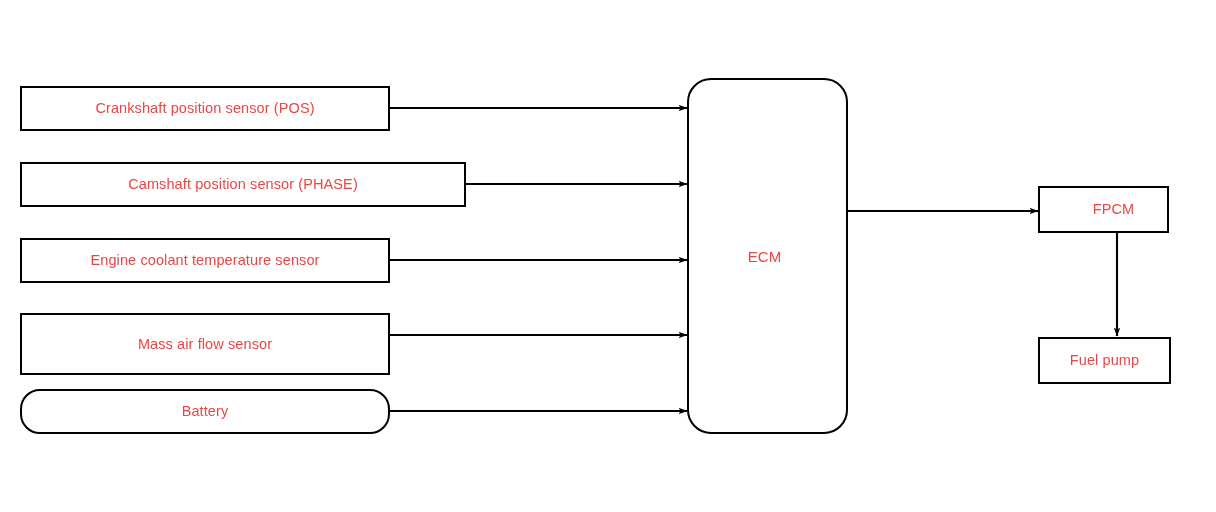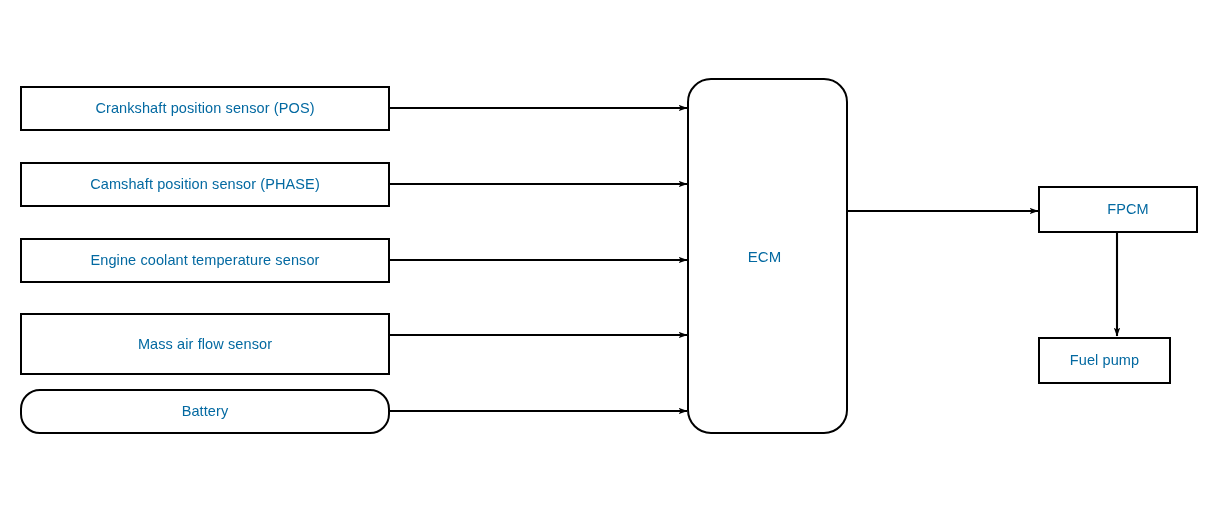--- a/index.html
+++ b/index.html
@@ -25,21 +25,21 @@
     height: 512px;
   }
   .node {
     position: absolute;
     box-sizing: border-box;
     border: 2px solid #000000;
     background: #ffffff;
     display: flex;
     align-items: center;
     justify-content: center;
-    color: #0369a1;
+    color: #ef4444;
     font-family: "Liberation Sans", sans-serif;
     font-size: 14.5px;
     font-weight: 500;
     letter-spacing: 0.1px;
     line-height: 1;
     white-space: nowrap;
   }
   .node-label {
     display: block;
   }
@@ -74,41 +74,41 @@
       <line x1="848" y1="211" x2="1038" y2="211" marker-end="url(#arrow)"></line>
 
       <line x1="1117" y1="233" x2="1117" y2="336" marker-end="url(#arrow)"></line>
     </g>
   </svg>
 
   <div class="node" style="left:20px; top:86px; width:370px; height:45px;">
     <span class="node-label">Crankshaft position sensor (POS)</span>
   </div>
 
-  <div class="node" style="left:20px; top:162px; width:370px; height:45px;">
+  <div class="node" style="left:20px; top:162px; width:446px; height:45px;">
     <span class="node-label">Camshaft position sensor (PHASE)</span>
   </div>
 
   <div class="node" style="left:20px; top:238px; width:370px; height:45px;">
     <span class="node-label">Engine coolant temperature sensor</span>
   </div>
 
   <div class="node" style="left:20px; top:313px; width:370px; height:62px;">
     <span class="node-label">Mass air flow sensor</span>
   </div>
 
   <div class="node" style="left:20px; top:389px; width:370px; height:45px;border-radius:20px;">
     <span class="node-label">Battery</span>
   </div>
 
   <div class="node ecm" style="left:687px; top:78px; width:161px; height:356px;border-radius:24px;">
     <span class="node-label">ECM</span>
   </div>
 
-  <div class="node" style="left:1038px; top:186px; width:160px; height:47px;padding-left:20px;">
+  <div class="node" style="left:1038px; top:186px; width:131px; height:47px;padding-left:20px;">
     <span class="node-label">FPCM</span>
   </div>
 
   <div class="node" style="left:1038px; top:337px; width:133px; height:47px;">
     <span class="node-label">Fuel pump</span>
   </div>
 
 </div>
 
 </body></html>

